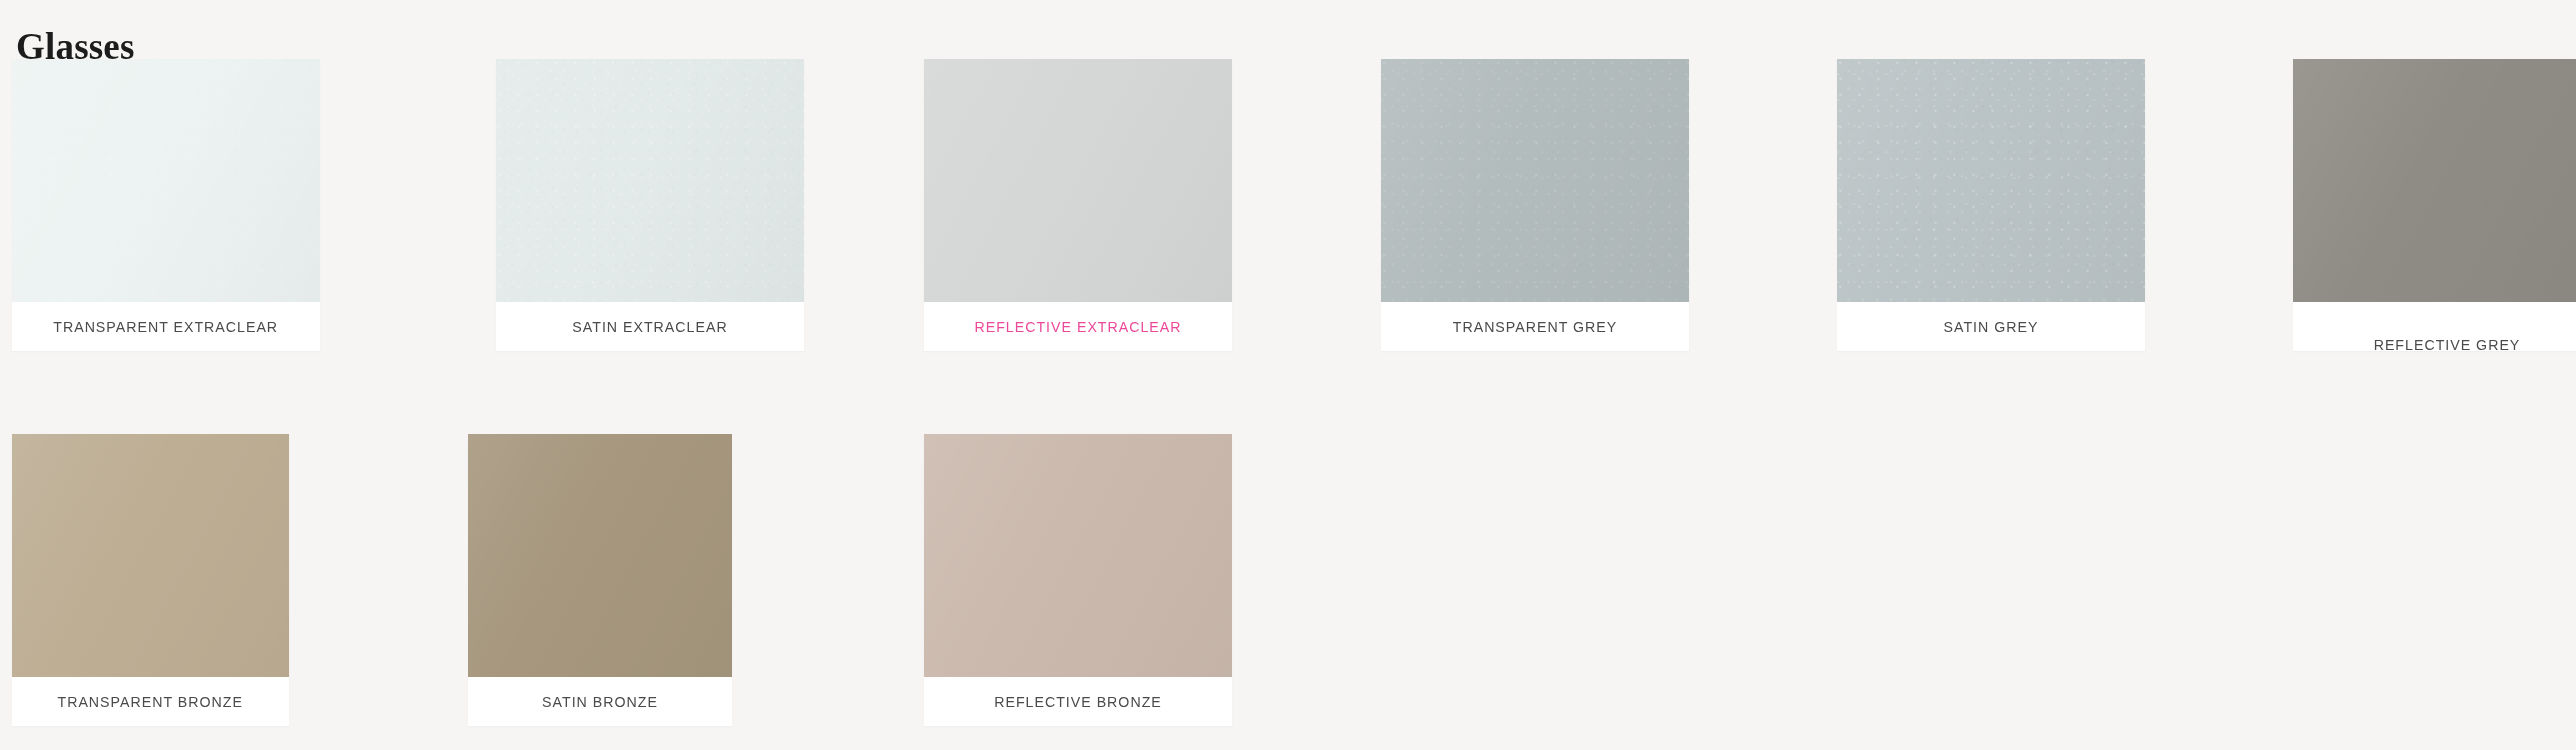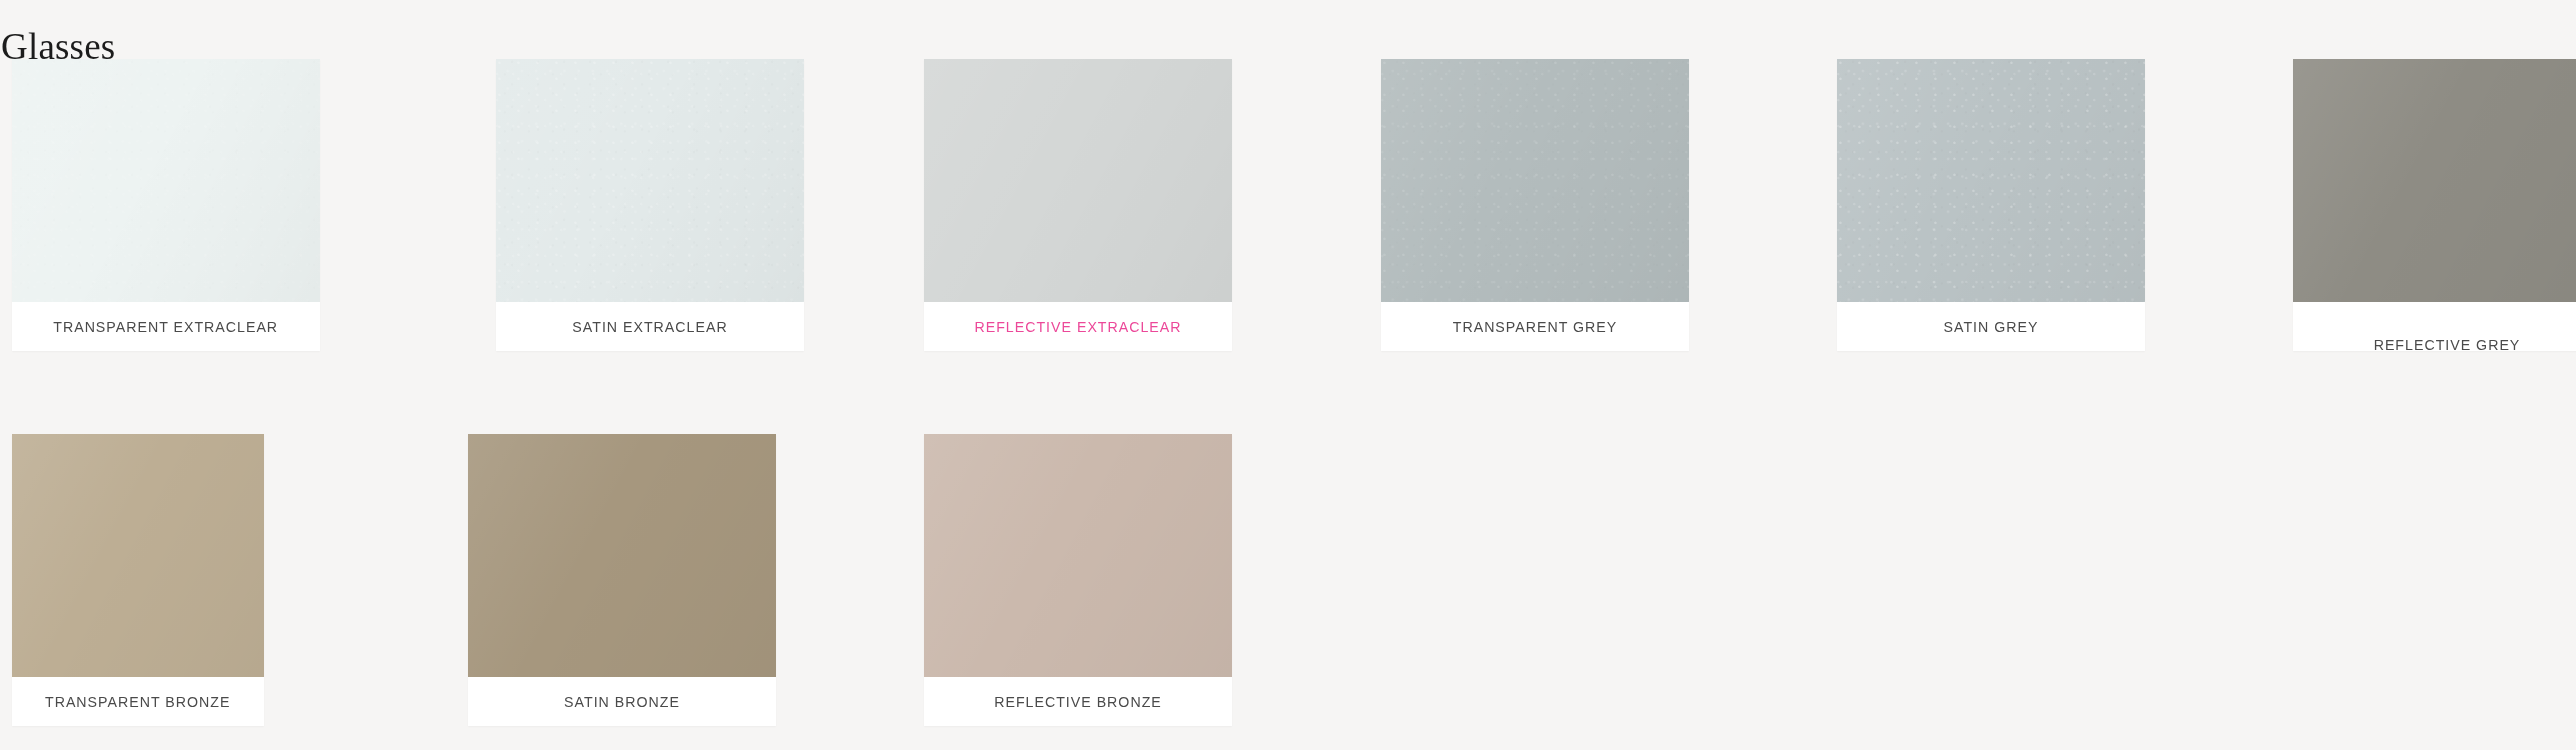--- a/index.html
+++ b/index.html
@@ -12,25 +12,25 @@
     height: 750px;
     background: #f6f5f4;
     font-family: "Liberation Sans", sans-serif;
     overflow: hidden;
     position: relative;
   }
 
   
   .page-title {
     position: absolute;
-    left: 1px;
+    left: 16px;
     top: 1.7px;
     font-family: "Liberation Serif", serif;
     font-size: 37px;
-    font-weight: 400;
+    font-weight: 700;
     line-height: 1.15;
     color: #1c1c1c;
     letter-spacing: 0.2px;
     white-space: nowrap;
   }
 
   
   .swatch-grid {
     position: absolute;
     left: 0;
@@ -154,29 +154,29 @@
       <div class="swatch-card" style="left: 2293px; width: 308px; background: rgb(255, 255, 255);">
         <div class="swatch-chip" style="height: 243px; background: rgb(142, 140, 132);">
           <div class="sheen"></div>
         </div>
         <div class="swatch-label-bar" style="height: 49px;">
           <span class="swatch-label" style="color: rgb(74, 74, 74); margin-top: 36px;">REFLECTIVE GREY</span>
         </div>
       </div>
     </div>
   <div class="swatch-row" id="row-1">
-      <div class="swatch-card" style="left: 11.7px; width: 252px; background: rgb(255, 255, 255);">
+      <div class="swatch-card" style="left: 11.7px; width: 277px; background: rgb(255, 255, 255);">
         <div class="swatch-chip" style="height: 243px; background: rgb(189, 174, 148);">
           <div class="sheen"></div>
         </div>
         <div class="swatch-label-bar" style="height: 49px;">
           <span class="swatch-label" style="color: rgb(74, 74, 74);">TRANSPARENT BRONZE</span>
         </div>
       </div>
-      <div class="swatch-card" style="left: 468px; width: 308px; background: rgb(255, 255, 255);">
+      <div class="swatch-card" style="left: 468px; width: 264px; background: rgb(255, 255, 255);">
         <div class="swatch-chip" style="height: 243px; background: rgb(166, 151, 126);">
           <div class="sheen"></div>
         </div>
         <div class="swatch-label-bar" style="height: 49px;">
           <span class="swatch-label" style="color: rgb(74, 74, 74);">SATIN BRONZE</span>
         </div>
       </div>
       <div class="swatch-card" style="left: 924px; width: 308px; background: rgb(255, 255, 255);">
         <div class="swatch-chip" style="height: 243px; background: rgb(203, 185, 173);">
           <div class="sheen"></div>

